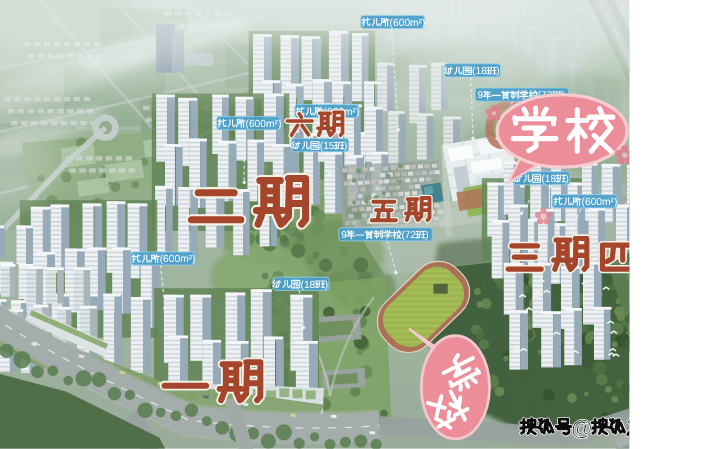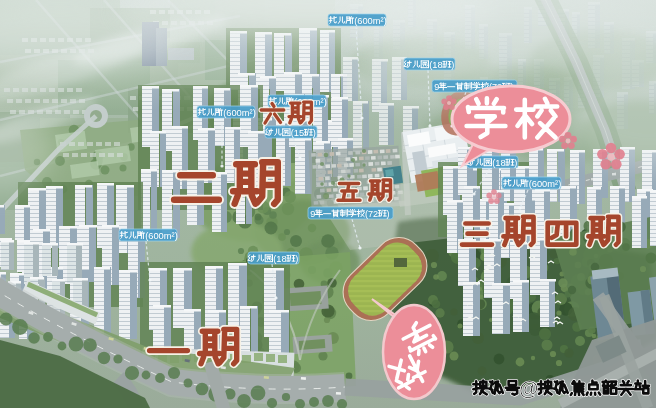--- a/index.html
+++ b/index.html
@@ -1,13 +1,13 @@
 <!DOCTYPE html>
 <html><head><meta charset="utf-8"><style>
-html,body{margin:0;padding:0;} .wrap{width:656px;height:408px;overflow:hidden;position:relative;font-family:"Liberation Sans", sans-serif;}
+html,body{margin:0;padding:0;} .wrap{width:572px;height:408px;overflow:hidden;position:relative;font-family:"Liberation Sans", sans-serif;}
 </style></head><body>
 <div class="wrap">
 <svg width="660" height="408" viewBox="0 0 660 408">
 <defs>
 <linearGradient id="sky" x1="0" y1="0" x2="0" y2="1">
           <stop offset="0" stop-color="#b7c7bd"></stop>
           <stop offset="0.35" stop-color="#a3b8a4"></stop>
           <stop offset="0.7" stop-color="#9fb49e"></stop>
           <stop offset="1" stop-color="#9aab9a"></stop>
         </linearGradient>

